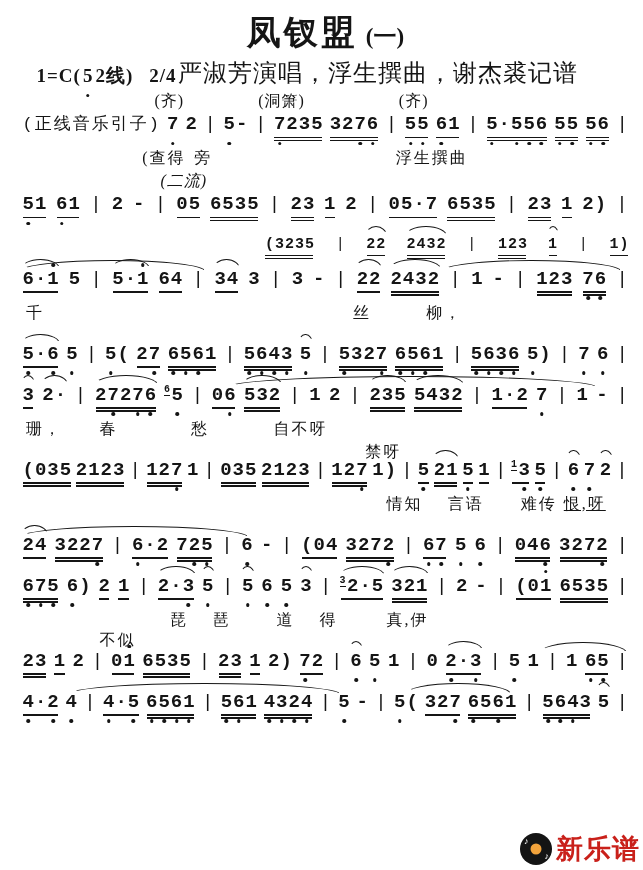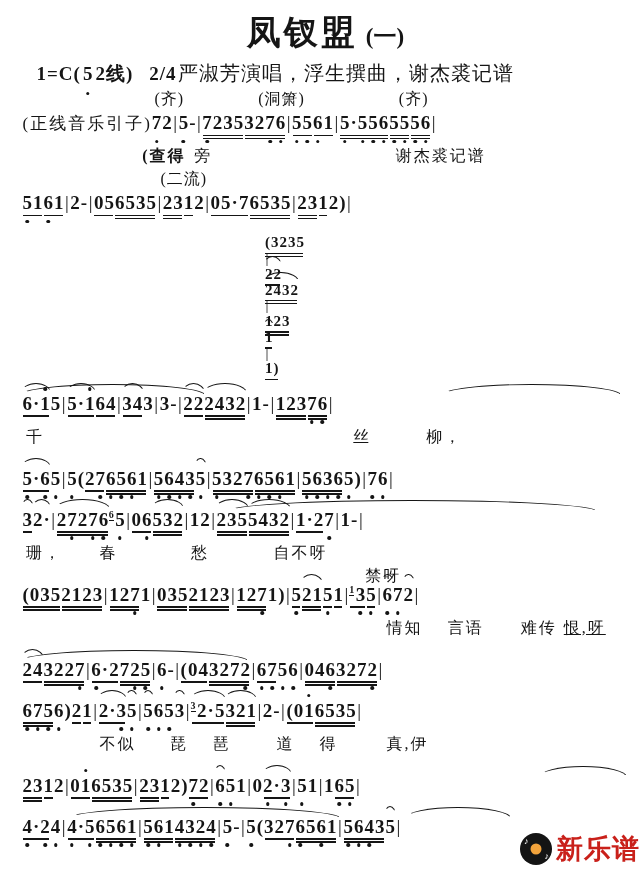--- a/index.html
+++ b/index.html
@@ -10,31 +10,31 @@
     font-family:"Liberation Serif","DejaVu Serif",serif;
   }
   
   .title-row{text-align:center;line-height:1.1;margin-top:4px;}
   .title-main{font-size:34px;font-weight:bold;letter-spacing:3px;}
   .title-suffix{font-size:23px;font-weight:bold;margin-left:8px;}
   .meta-row{display:flex;align-items:flex-end;margin-top:6px;}
   .keyrow{display:flex;justify-content:flex-start;align-items:baseline;
           font-size:19px;font-weight:bold;margin-left:16px;padding-top:4px;}
   .keyrow .tok{margin-right:2px;}
-  .credits{font-size:20px;letter-spacing:1px;margin-right:2px;}
+  .credits{font-size:24px;letter-spacing:1px;margin-right:2px;}
   
   .score{margin-top:2px;}
   .mline{position:relative;margin-top:10px;}
   .mline.has-annot{margin-top:2px;}
   .annot{position:absolute;top:0;font-size:16px;white-space:nowrap;letter-spacing:1px;}
-  .mrow{display:flex;align-items:baseline;
+  .mrow{display:flex;justify-content:space-between;align-items:baseline;
         font-weight:bold;font-size:19px;position:relative;
-        padding:11px 2px 0 2px;line-height:1.05;}
+        padding:11px 2px 0 2px;line-height:1.05;font-family:Liberation Mono, monospace;}
   .has-annot .mrow{padding-top:24px;}
-  .inset .mrow{font-size:15px;padding-top:12px;flex-direction:column;}
+  .inset .mrow{font-size:15px;padding-top:12px;}
   .inset{margin-bottom:-4px;}
   .tok{position:relative;white-space:nowrap;}
   .tok .ch{position:relative;display:inline-block;padding:0 0.5px;}
   .tok.cn{font-size:17px;font-weight:normal;letter-spacing:1px;}
   .bar{font-weight:normal;padding:0 1px;}
   .u1::after,.u2::after{content:"";position:absolute;left:1px;right:1px;bottom:-3px;height:1.5px;background:#151515;}
   .u2 .beam2{position:absolute;left:1px;right:1px;bottom:-6px;height:1.5px;background:#151515;}
   .ch.ld::after{content:"";position:absolute;left:50%;transform:translateX(-50%);
                 bottom:-10px;width:3.5px;height:3.5px;background:#151515;border-radius:50%;}
   .ch.hd::before{content:"";position:absolute;left:50%;transform:translateX(-50%);
@@ -96,27 +96,27 @@
           <span class="tok bar">|</span>
           <span class="tok u1"><span class="ch ld">5</span><span class="ch ld">5</span></span>
           <span class="tok u1"><span class="ch ld">6</span><span class="ch">1</span></span>
           <span class="tok bar">|</span>
           <span class="tok u2"><span class="beam2"></span><span class="ch ld">5</span><span class="ch">·</span><span class="ch ld">5</span><span class="ch ld">5</span><span class="ch ld">6</span></span>
           <span class="tok u2"><span class="beam2"></span><span class="ch ld">5</span><span class="ch ld">5</span></span>
           <span class="tok u2"><span class="beam2"></span><span class="ch ld">5</span><span class="ch ld">6</span></span>
           <span class="tok bar">|</span>
         </div>
         <div class="lyrow">
-          <span class="lyr" style="left: 20%; font-weight: bold;">(查得</span>
+          <span class="lyr" style="left: 20%;">(查得</span>
           <span class="lyr" style="left: 28.5%;">旁</span>
-          <span class="lyr" style="left: 61.5%;">谢杰裘记谱</span>
+          <span class="lyr" style="left: 61.5%;">浮生撰曲</span>
         </div>
       </div>
       <div class="mline has-annot">
-        <span class="annot" style="left: 23%;">(二流)</span>
+        <span class="annot" style="left: 23%; font-style: italic;">(二流)</span>
         <div class="mrow">
           <span class="tok u1"><span class="ch ld">5</span><span class="ch">1</span></span>
           <span class="tok u1"><span class="ch ld">6</span><span class="ch">1</span></span>
           <span class="tok bar">|</span>
           <span class="tok"><span class="ch">2</span></span>
           <span class="tok"><span class="ch">-</span></span>
           <span class="tok bar">|</span>
           <span class="tok u1"><span class="ch">0</span><span class="ch">5</span></span>
           <span class="tok u2"><span class="beam2"></span><span class="ch">6</span><span class="ch">5</span><span class="ch">3</span><span class="ch">5</span></span>
           <span class="tok bar">|</span>
@@ -311,21 +311,21 @@
           <span class="tok u2"><span class="beam2"></span><span class="ch">3</span><span class="ch">2</span><span class="ch">1</span><i class="arc-el"></i></span>
           <span class="tok bar">|</span>
           <span class="tok"><span class="ch">2</span></span>
           <span class="tok"><span class="ch">-</span></span>
           <span class="tok bar">|</span>
           <span class="tok u1"><span class="ch">(</span><span class="ch">0</span><span class="ch hd">1</span></span>
           <span class="tok u2"><span class="beam2"></span><span class="ch">6</span><span class="ch">5</span><span class="ch">3</span><span class="ch">5</span></span>
           <span class="tok bar">|</span>
         </div>
         <div class="lyrow">
-          <span class="lyr" style="left: 13%;">不似</span>
+          <span class="lyr" style="left: 13%; margin-top: 20px;">不似</span>
           <span class="lyr" style="left: 24.5%;">琵</span>
           <span class="lyr" style="left: 31.5%;">琶</span>
           <span class="lyr" style="left: 42%;">道</span>
           <span class="lyr" style="left: 49%;">得</span>
           <span class="lyr" style="left: 60%;">真,伊</span>
         </div>
       </div>
       <div class="mline">
         <div class="mrow">
           <i class="overline" style="left: 85%; width: 14%;"></i>

